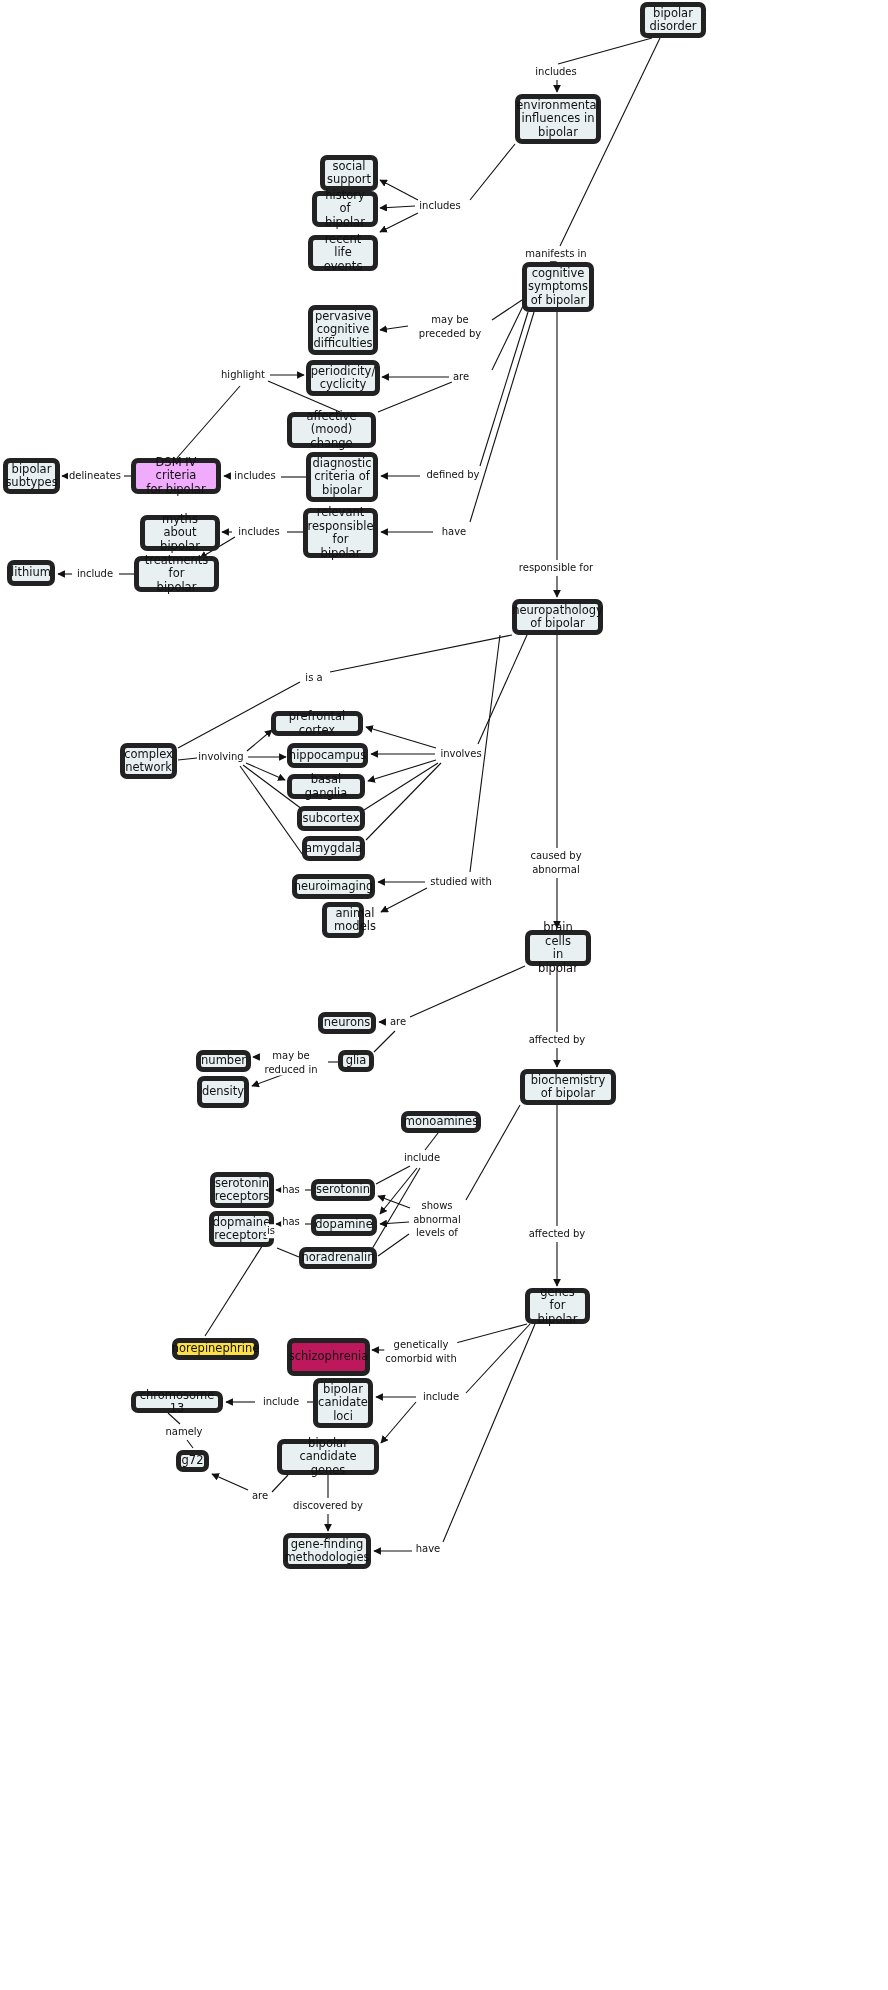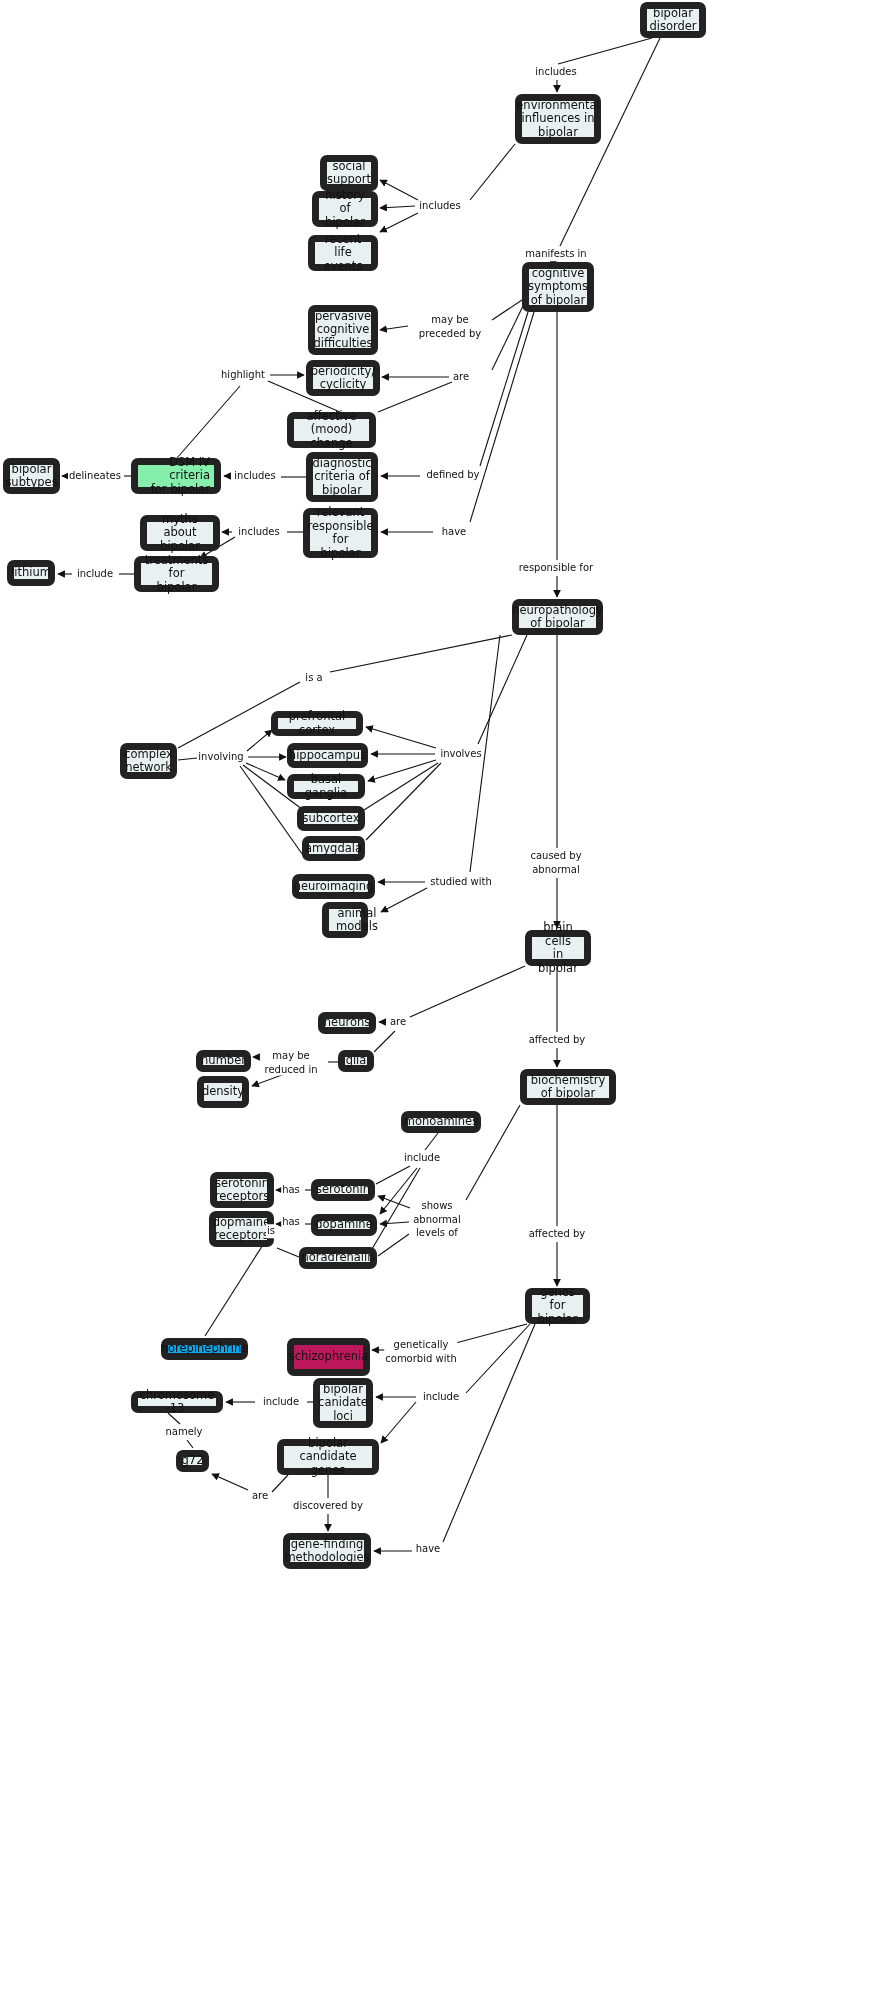--- a/index.html
+++ b/index.html
@@ -19,21 +19,21 @@
     position: absolute;
     left: 0; top: 0;
     width: 888px;
     height: 1990px;
     pointer-events: none;
   }
   .node {
     position: absolute;
     box-sizing: border-box;
     background: #e8f0f2;
-    border: 7px solid #0369a1;
+    border: 5px solid #0369a1;
     border-radius: 7px;
     color: #111111;
     font-size: 11.5px;
     line-height: 13.5px;
     text-align: center;
     display: flex;
     align-items: center;
     justify-content: center;
     white-space: pre-line;
     padding: 2px 4px;
@@ -169,21 +169,21 @@
 of bipolar</div>
       <div class="node" style="left: 308px; top: 305px; width: 70px; height: 50px; background: rgb(232, 240, 242); border-color: rgb(34, 34, 34); color: rgb(17, 17, 17);">pervasive
 cognitive
 difficulties</div>
       <div class="node" style="left: 306px; top: 360px; width: 74px; height: 36px; background: rgb(232, 240, 242); border-color: rgb(34, 34, 34); color: rgb(17, 17, 17);">periodicity/
 cyclicity</div>
       <div class="node" style="left: 287px; top: 412px; width: 89px; height: 36px; background: rgb(232, 240, 242); border-color: rgb(34, 34, 34); color: rgb(17, 17, 17);">affective
 (mood) change</div>
       <div class="node" style="left: 3px; top: 458px; width: 57px; height: 36px; background: rgb(232, 240, 242); border-color: rgb(34, 34, 34); color: rgb(17, 17, 17);">bipolar
 subtypes</div>
-      <div class="node" style="left: 131px; top: 458px; width: 90px; height: 36px; background: #86efac; border-color: rgb(34, 34, 34); color: rgb(17, 17, 17); text-align: right;">DSM IV criteria
+      <div class="node" style="left: 131px; top: 458px; width: 90px; height: 36px; background: #f0abfc; border-color: rgb(34, 34, 34); color: rgb(17, 17, 17);">DSM IV criteria
 for bipolar</div>
       <div class="node" style="left: 306px; top: 452px; width: 72px; height: 50px; background: rgb(232, 240, 242); border-color: rgb(34, 34, 34); color: rgb(17, 17, 17);">diagnostic
 criteria of
 bipolar</div>
       <div class="node" style="left: 140px; top: 515px; width: 80px; height: 36px; background: rgb(232, 240, 242); border-color: rgb(34, 34, 34); color: rgb(17, 17, 17);">myths about
 bipolar</div>
       <div class="node" style="left: 303px; top: 508px; width: 75px; height: 50px; background: rgb(232, 240, 242); border-color: rgb(34, 34, 34); color: rgb(17, 17, 17);">relevant
 responsible for
 bipolar</div>
       <div class="node" style="left: 7px; top: 560px; width: 48px; height: 26px; background: rgb(232, 240, 242); border-color: rgb(34, 34, 34); color: rgb(17, 17, 17);">lithium</div>
@@ -212,21 +212,21 @@
       <div class="node" style="left: 401px; top: 1111px; width: 80px; height: 22px; background: rgb(232, 240, 242); border-color: rgb(34, 34, 34); color: rgb(17, 17, 17);">monoamines</div>
       <div class="node" style="left: 210px; top: 1172px; width: 64px; height: 36px; background: rgb(232, 240, 242); border-color: rgb(34, 34, 34); color: rgb(17, 17, 17);">serotonin
 receptors</div>
       <div class="node" style="left: 311px; top: 1179px; width: 64px; height: 22px; background: rgb(232, 240, 242); border-color: rgb(34, 34, 34); color: rgb(17, 17, 17);">serotonin</div>
       <div class="node" style="left: 209px; top: 1211px; width: 65px; height: 36px; background: rgb(232, 240, 242); border-color: rgb(34, 34, 34); color: rgb(17, 17, 17);">dopmaine
 receptors</div>
       <div class="node" style="left: 311px; top: 1214px; width: 66px; height: 22px; background: rgb(232, 240, 242); border-color: rgb(34, 34, 34); color: rgb(17, 17, 17);">dopamine</div>
       <div class="node" style="left: 299px; top: 1247px; width: 78px; height: 22px; background: rgb(232, 240, 242); border-color: rgb(34, 34, 34); color: rgb(17, 17, 17);">noradrenalin</div>
       <div class="node" style="left: 525px; top: 1288px; width: 65px; height: 36px; background: rgb(232, 240, 242); border-color: rgb(34, 34, 34); color: rgb(17, 17, 17);">genes for
 bipolar</div>
-      <div class="node" style="left: 161px; top: 1338px; width: 87px; height: 22px; background: #0ea5e9; border-color: rgb(34, 34, 34); color: rgb(17, 17, 17);">norepinephrine</div>
+      <div class="node" style="left: 172px; top: 1338px; width: 87px; height: 22px; background: #fde047; border-color: rgb(34, 34, 34); color: rgb(17, 17, 17);">norepinephrine</div>
       <div class="node" style="left: 287px; top: 1338px; width: 83px; height: 38px; background: #be185d; border-color: rgb(34, 34, 34); color: rgb(17, 17, 17);">schizophrenia</div>
       <div class="node" style="left: 131px; top: 1391px; width: 92px; height: 22px; background: rgb(232, 240, 242); border-color: rgb(34, 34, 34); color: rgb(17, 17, 17);">chromosome 13</div>
       <div class="node" style="left: 313px; top: 1378px; width: 60px; height: 50px; background: rgb(232, 240, 242); border-color: rgb(34, 34, 34); color: rgb(17, 17, 17);">bipolar
 canidate
 loci</div>
       <div class="node" style="left: 176px; top: 1450px; width: 33px; height: 22px; background: rgb(232, 240, 242); border-color: rgb(34, 34, 34); color: rgb(17, 17, 17);">g72</div>
       <div class="node" style="left: 277px; top: 1439px; width: 102px; height: 36px; background: rgb(232, 240, 242); border-color: rgb(34, 34, 34); color: rgb(17, 17, 17);">bipolar
 candidate genes</div>
       <div class="node" style="left: 283px; top: 1533px; width: 88px; height: 36px; background: rgb(232, 240, 242); border-color: rgb(34, 34, 34); color: rgb(17, 17, 17);">gene-finding
 methodologies</div>

